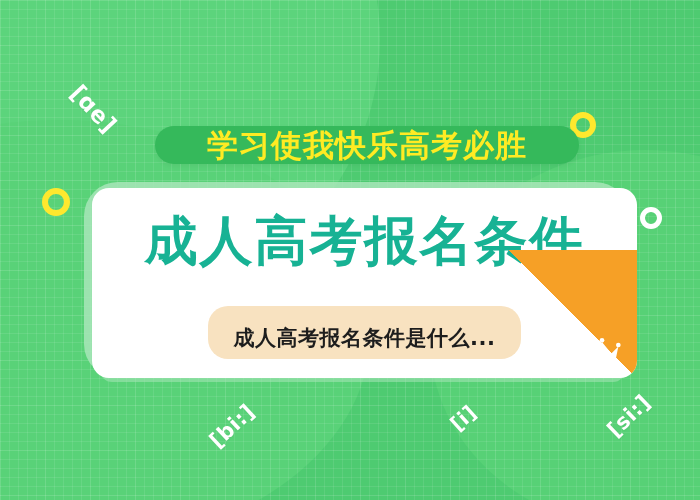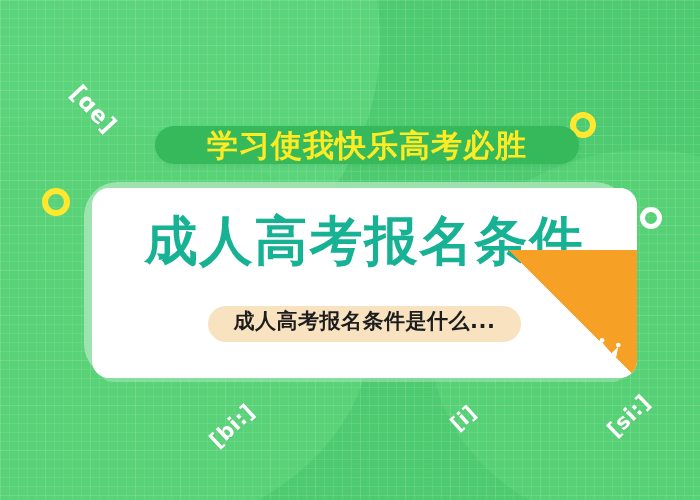--- a/index.html
+++ b/index.html
@@ -165,21 +165,21 @@
     position: absolute;
     left: 0;
     right: 0;
     top: 118px;
     display: flex;
     justify-content: center;
   }
   .card-sub {
     background: #f8e2c0;
     border-radius: 20px;
-    padding: 4px 26px 9px 26px;
+    padding: 21px 26px 9px 26px;
     color: #1d1d1d;
     font-size: 21px;
     font-weight: 700;
     line-height: 1.1;
     letter-spacing: 0.5px;
     font-family: "DejaVu Sans", "Liberation Sans", sans-serif;
   }
   
   .corner-wedge {
     position: absolute;

